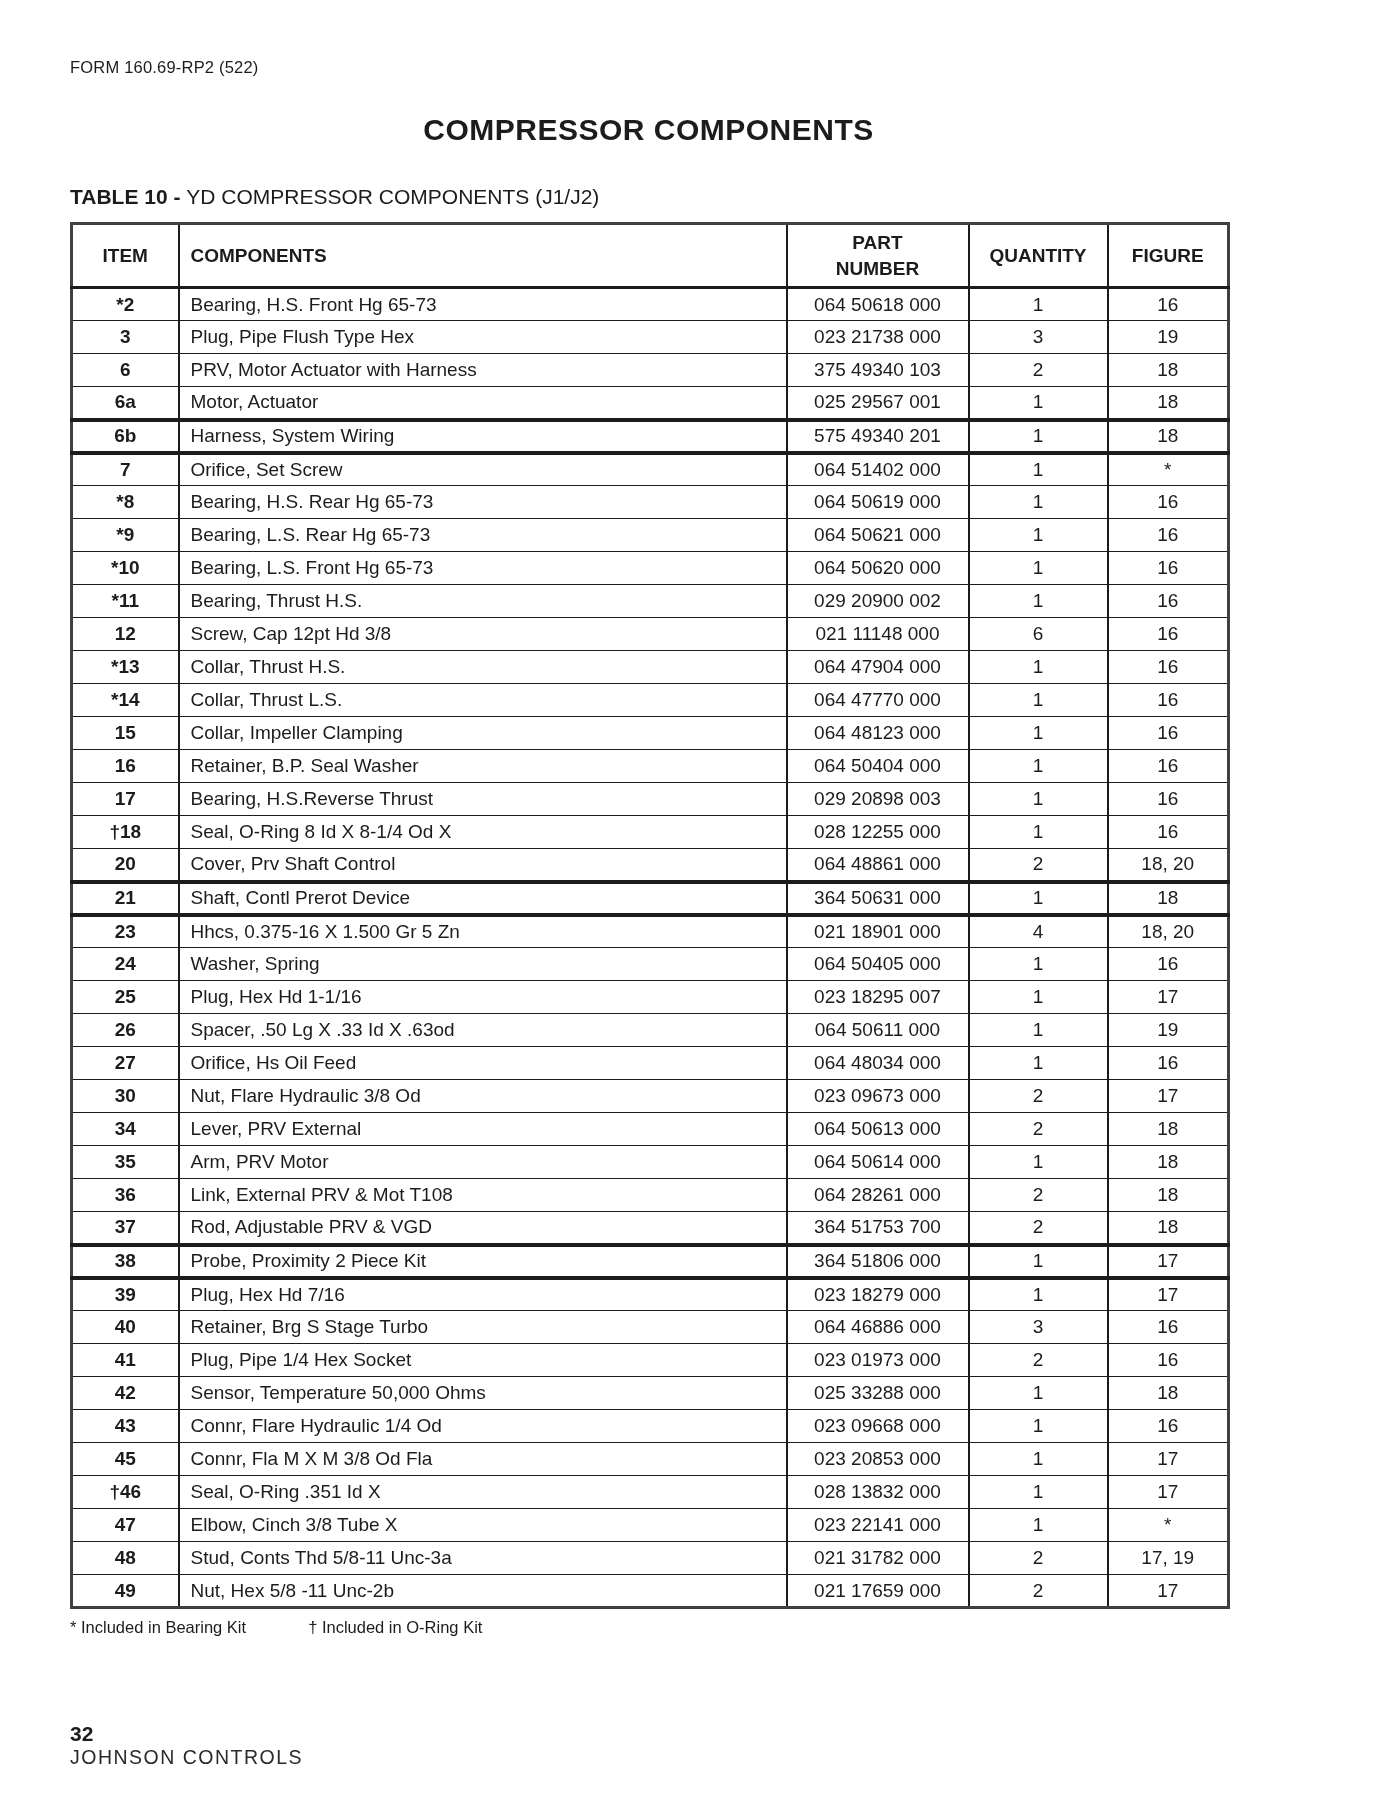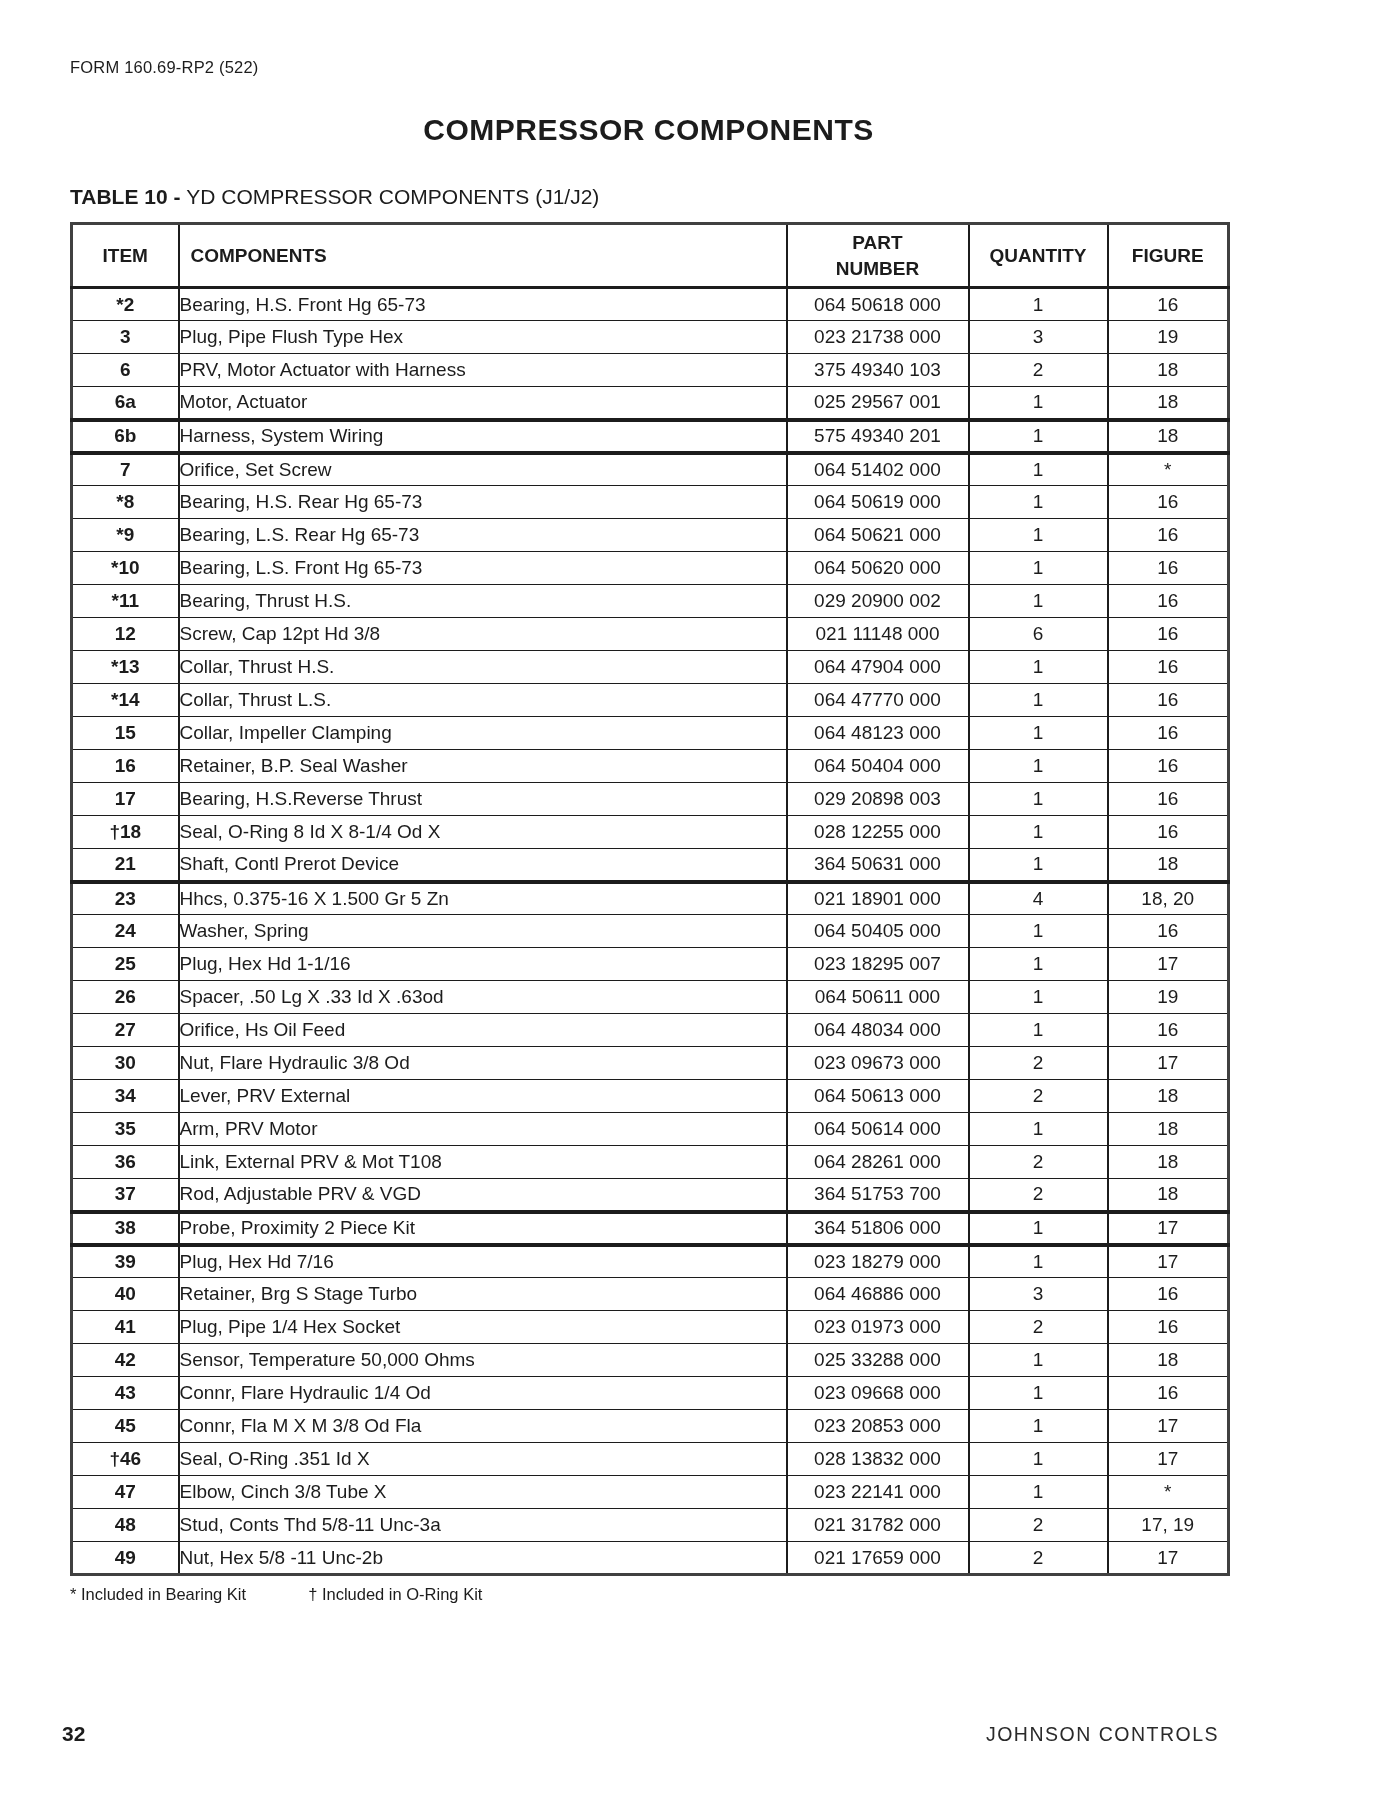--- a/index.html
+++ b/index.html
@@ -24,26 +24,26 @@
   col.c-fig{width:121px;}
   th,td{
     border-left:2px solid #1c1c1c;border-right:2px solid #1c1c1c;
     border-top:1.5px solid #1c1c1c;border-bottom:1.5px solid #1c1c1c;
     padding:0;font-size:19px;vertical-align:middle;overflow:hidden;white-space:nowrap;
   }
   thead th{height:61px;font-weight:bold;text-align:center;border-bottom:3px solid #1c1c1c;line-height:1.35;}
   thead th.h-desc{text-align:left;padding-left:11px;}
   tbody tr{height:33px;}
   td.item{font-weight:bold;text-align:center;}
-  td.desc{text-align:left;}
+  td.desc{text-align:left;padding-left:11px;}
   td.part,td.qty,td.fig{text-align:center;}
   tr.thick td{border-bottom:4px solid #1c1c1c;}
   .footnotes{margin-top:9px;font-size:16.5px;display:flex;}
   .footnotes .fn2{margin-left:62px;}
-  .page-footer{position:absolute;top:1722px;left:62px;width:1157px;display:flex;justify-content:space-between;align-items:center;}
+  .page-footer{position:absolute;top:1722px;left:70px;width:1157px;display:flex;justify-content:space-between;align-items:flex-start;flex-direction:column;}
   .page-num{font-size:21px;font-weight:bold;}
   .brand{font-size:19.5px;letter-spacing:1.5px;color:#2a2a2a;}
 </style>
 </head>
 <body>
 
 <div class="content">
 
   <div class="form-line">FORM 160.69-RP2 (522)</div>
 
@@ -187,20 +187,27 @@
     <td class="fig">16</td>
   </tr>
         <tr>
     <td class="item">†18</td>
     <td class="desc">Seal, O-Ring 8 Id X 8-1/4 Od X</td>
     <td class="part">028 12255 000</td>
     <td class="qty">1</td>
     <td class="fig">16</td>
   </tr>
         <tr class="thick">
+    <td class="item">20</td>
+    <td class="desc">Cover, Prv Shaft Control</td>
+    <td class="part">064 48861 000</td>
+    <td class="qty">2</td>
+    <td class="fig">18, 20</td>
+  </tr>
+        <tr class="thick">
     <td class="item">21</td>
     <td class="desc">Shaft, Contl Prerot Device</td>
     <td class="part">364 50631 000</td>
     <td class="qty">1</td>
     <td class="fig">18</td>
   </tr>
         <tr>
     <td class="item">23</td>
     <td class="desc">Hhcs, 0.375-16 X 1.500 Gr 5 Zn</td>
     <td class="part">021 18901 000</td>

